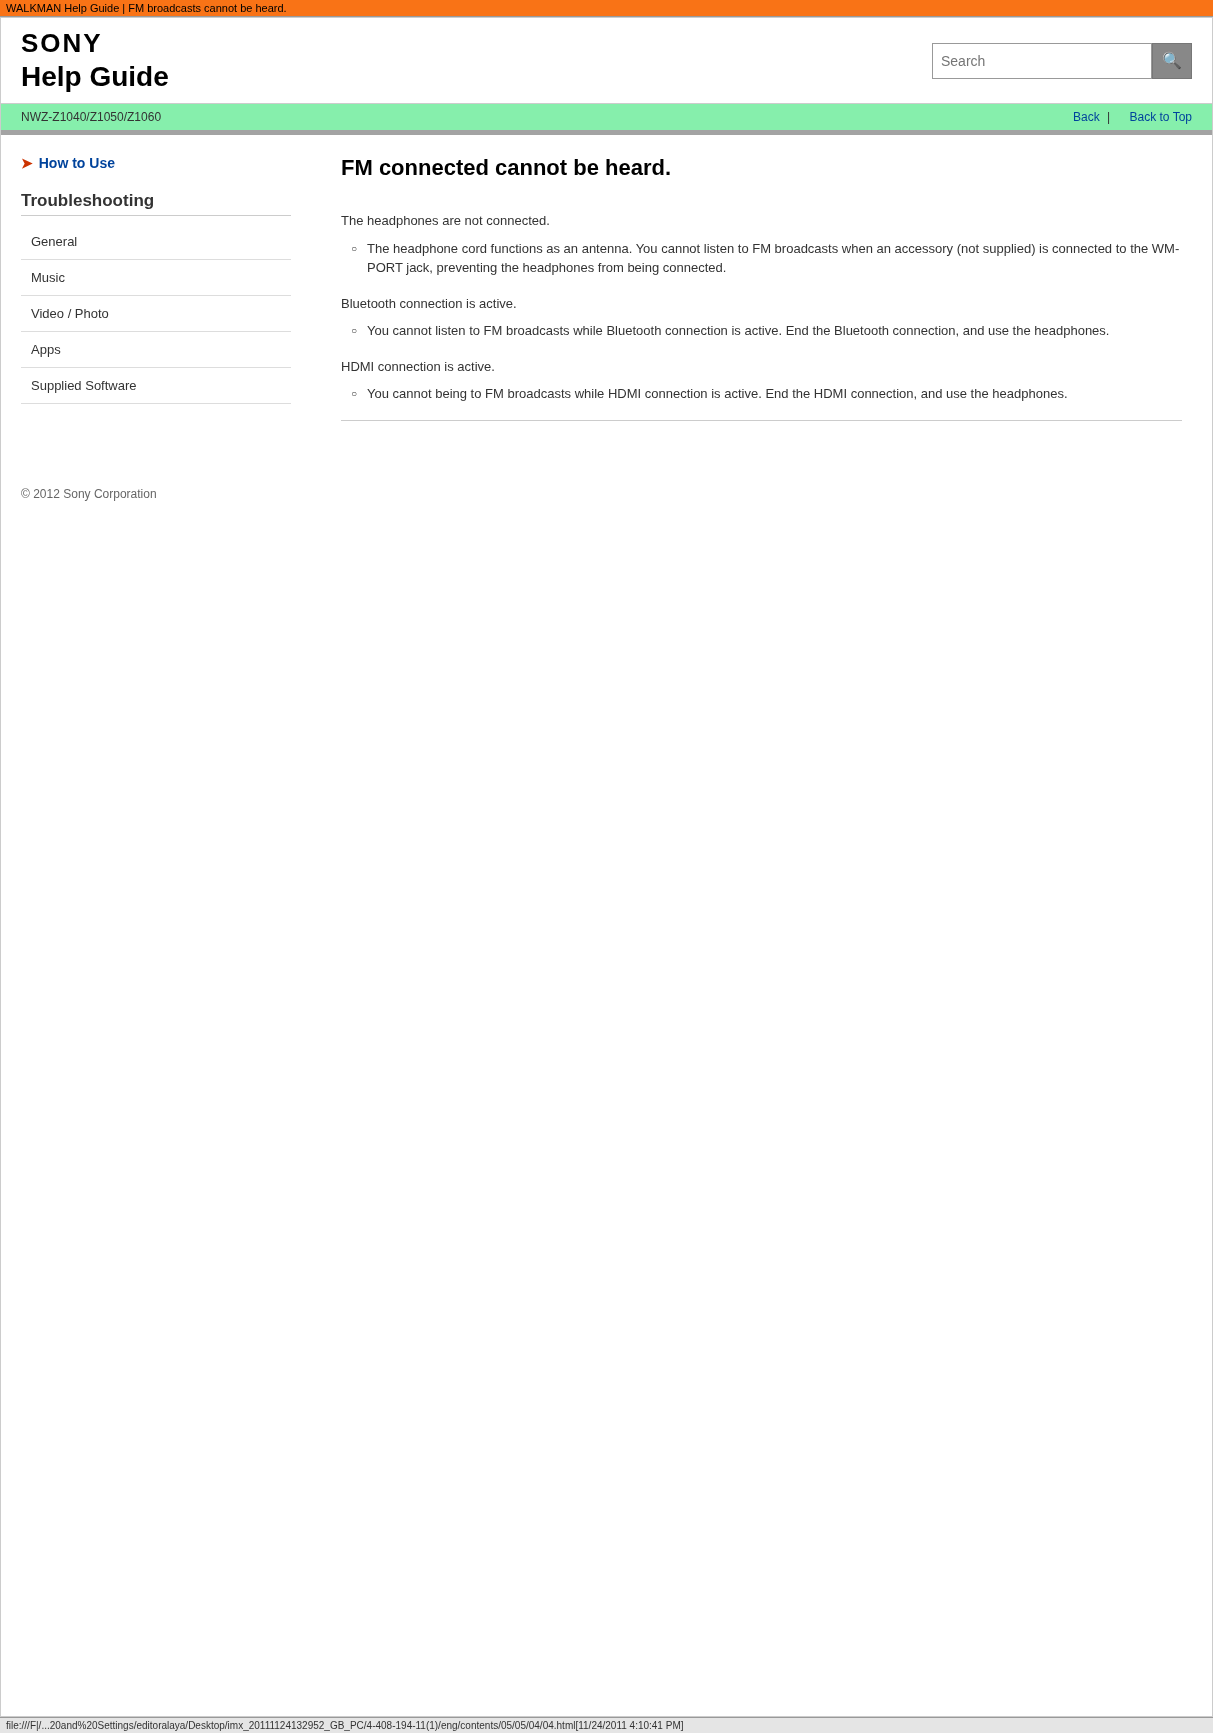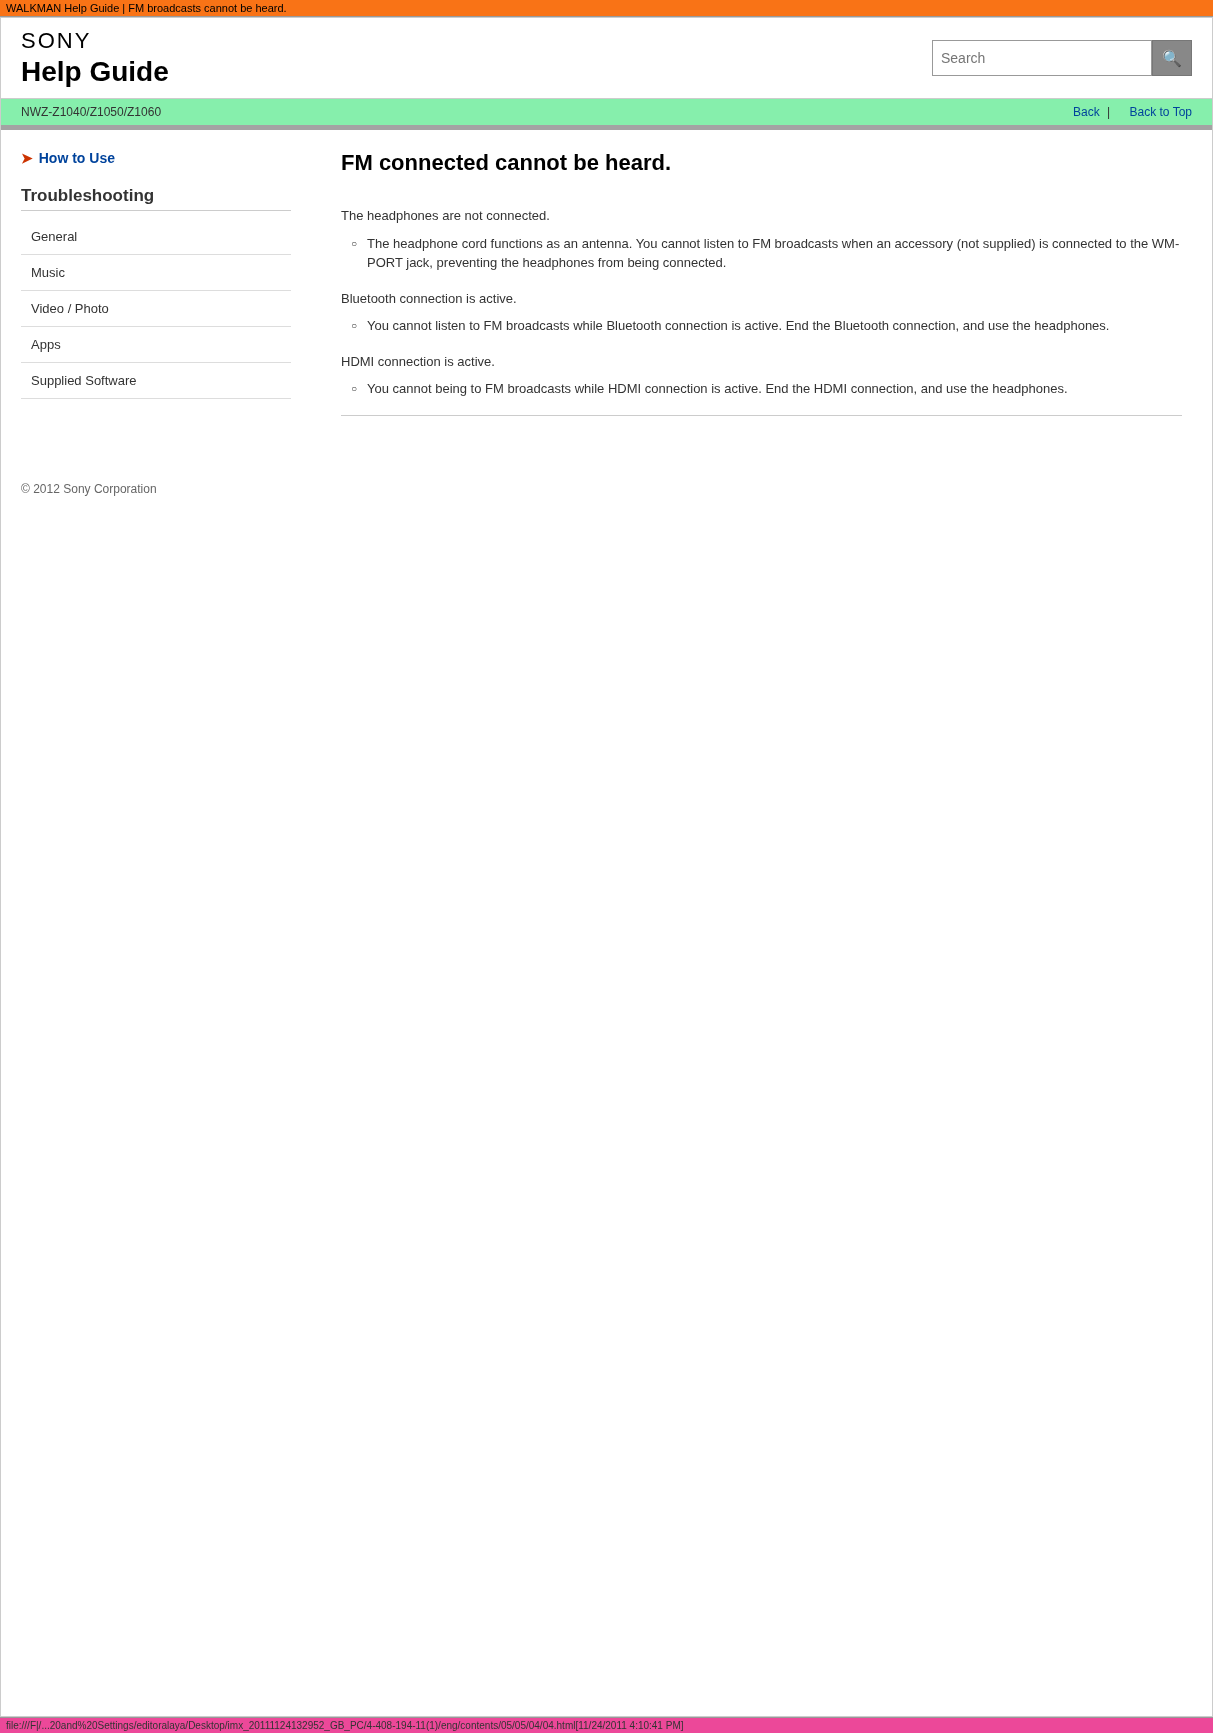--- a/index.html
+++ b/index.html
@@ -32,22 +32,22 @@
       border-bottom: 1px solid #ccc;
       padding: 10px 20px 10px 20px;
       display: flex;
       align-items: center;
       justify-content: space-between;
     }
 
     .header-left {}
 
     .sony-logo {
-      font-size: 22px;
-      font-weight: normal;
+      font-size: 26px;
+      font-weight: bold;
       letter-spacing: 2px;
       color: #000;
       font-family: Arial, sans-serif;
     }
 
     .help-guide-title {
       font-size: 28px;
       font-weight: bold;
       color: #000;
       margin-top: 2px;
@@ -234,21 +234,21 @@
       font-size: 12px;
       color: #666;
     }
 
     
     .browser-bottom-bar {
       position: fixed;
       bottom: 0;
       left: 0;
       right: 0;
-      background: #ec4899;
+      background: #e5e5e5;
       border-top: 1px solid #999;
       padding: 2px 6px;
       font-size: 10px;
       color: #333;
     }
   </style>
 </head>
 <body>
 
 <div class="browser-title-bar">

